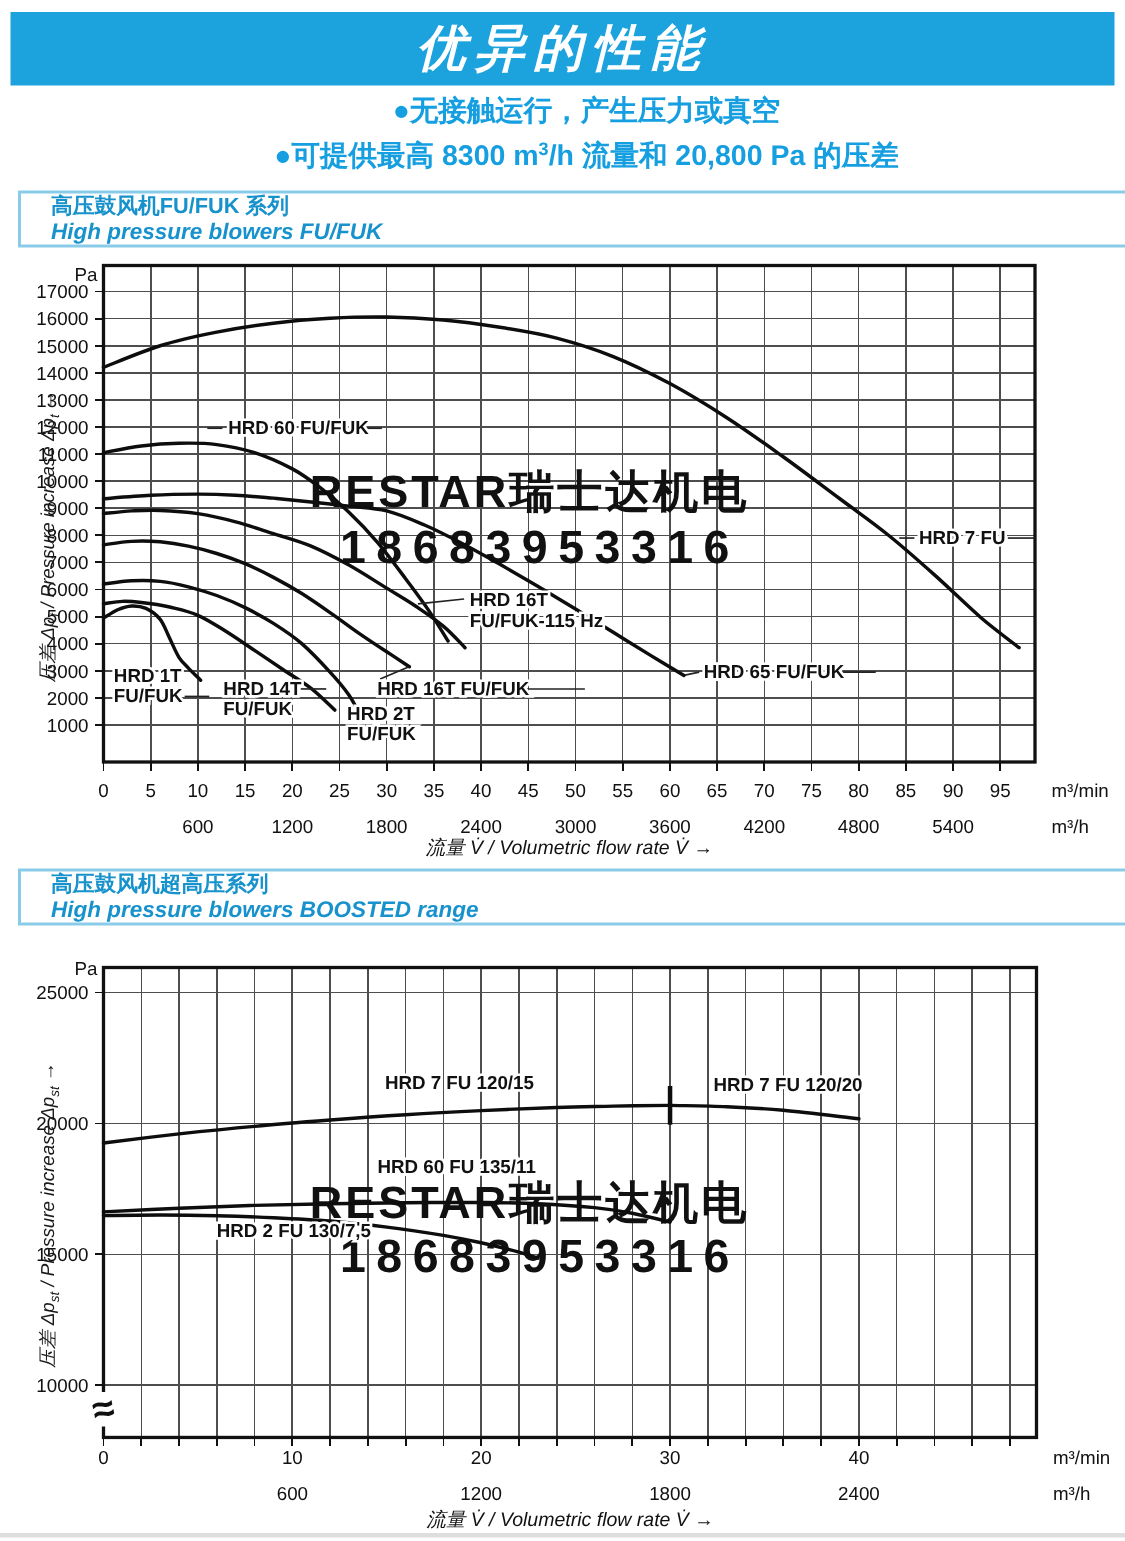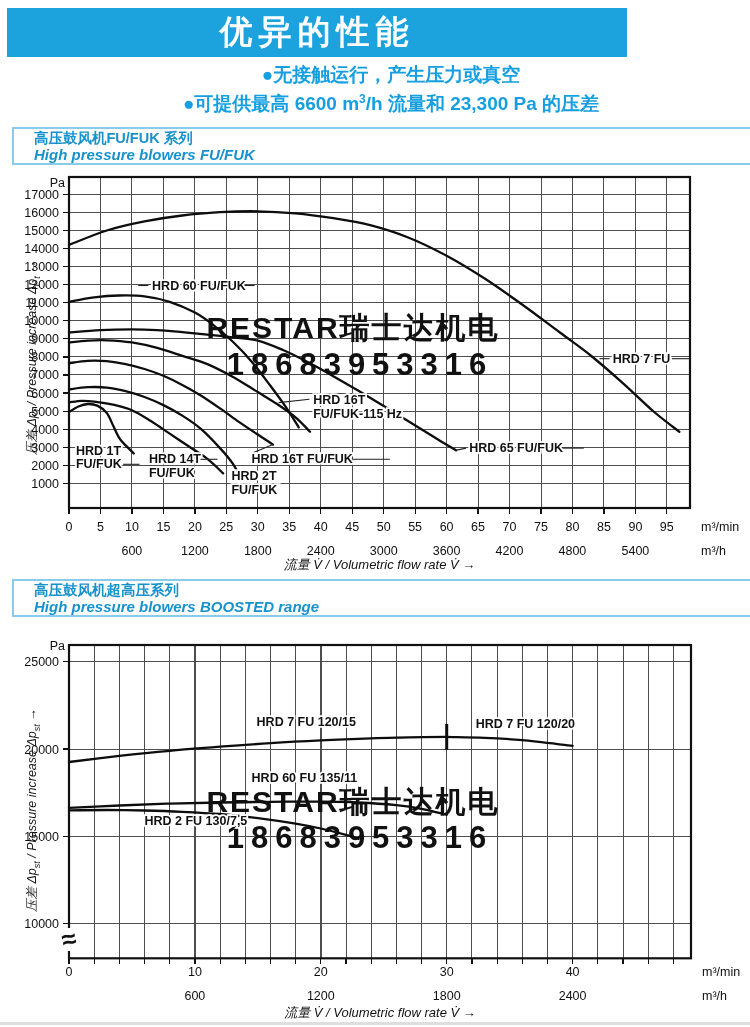--- a/index.html
+++ b/index.html
@@ -1,18 +1,18 @@
 <!DOCTYPE html>
 <html><head>
 <meta charset="utf-8">
 <style>
   html,body{margin:0;padding:0;background:#fff;}
   body{font-family:"Liberation Sans","DejaVu Sans",sans-serif;}
   #page{position:relative;width:750px;height:1027px;background:#fff;overflow:hidden;}
-  .band{position:absolute;left:7px;top:8px;width:620px;height:49px;display:flex;align-items:center;justify-content:center;}
+  .band{position:absolute;left:7px;top:8px;width:736px;height:49px;display:flex;align-items:center;justify-content:center;font-style:italic;}
   .band h1{margin:0;color:#fff;font-size:33px;font-weight:bold;letter-spacing:6px;}
   .bullets{position:absolute;left:0;top:62px;width:750px;text-align:center;font-weight:bold;font-size:19px;line-height:25px;padding-left:16px;}
   .bullets sup{font-size:12px;}
   .secbox{position:absolute;left:12px;width:723px;height:33px;border:2px solid #8ACBE9;background:#fff;padding:1px 0 0 20px;box-sizing:content-box;}
   .secbox .cn{font-size:14.5px;font-weight:600;line-height:17px;}
   .secbox .en{font-size:15px;font-weight:bold;font-style:italic;line-height:16px;}
   .chart-svg{position:absolute;left:0;overflow:visible;}
   .ytitle{position:absolute;transform:rotate(-90deg);transform-origin:left top;font-size:12.5px;font-style:italic;color:#1a1a1a;white-space:nowrap;}
   .ytitle sub{font-size:9px;}
   .footrule{position:absolute;left:0;top:1022px;width:750px;height:3px;background:#dedede;}
@@ -29,21 +29,21 @@
 <body>
 
 <div id="page">
 
   <div class="band" style="background: rgb(28, 163, 222);">
     <h1>优异的性能</h1>
   </div>
 
   <div class="bullets" style="color: rgb(22, 159, 224);">
     <div>●无接触运行，产生压力或真空</div>
-    <div><span>●可提供最高 6600 m</span><sup>3</sup><span>/h 流量和 23,300 Pa 的压差</span></div>
+    <div><span>●可提供最高 8300 m</span><sup>3</sup><span>/h 流量和 20,800 Pa 的压差</span></div>
   </div>
 
   <div class="secbox" style="top: 127px; color: rgb(23, 146, 204);">
     <div class="cn">高压鼓风机FU/FUK 系列</div>
     <div class="en">High pressure blowers FU/FUK</div>
   </div>
 
   <svg id="svg-fu_fuk" class="chart-svg" style="top:170px;" width="750" height="405">
       <g stroke="#4e4e4e" stroke-width="1" shape-rendering="crispEdges">
         <line x1="100.5" y1="7" x2="100.5" y2="338" stroke-width="1"></line>

